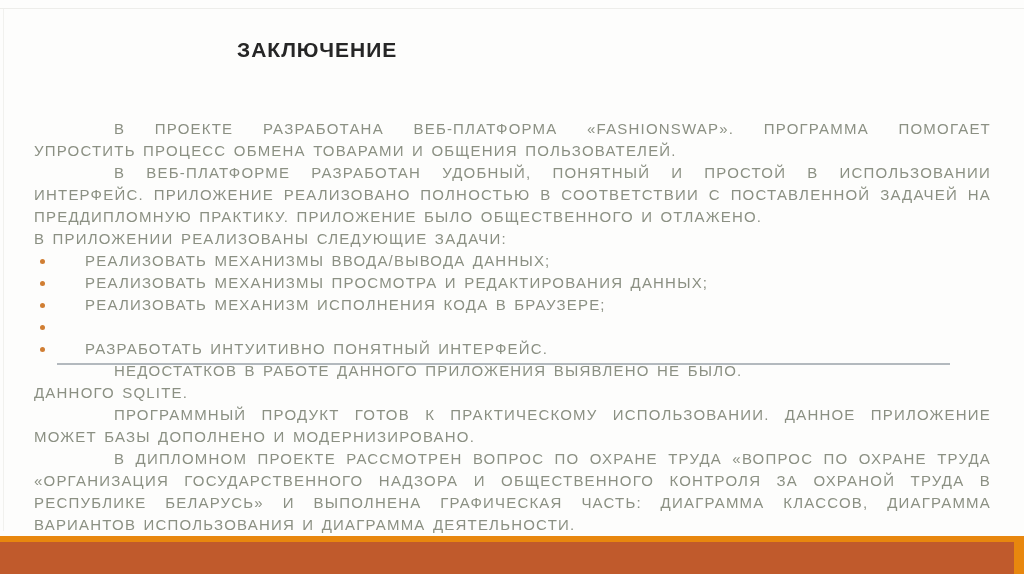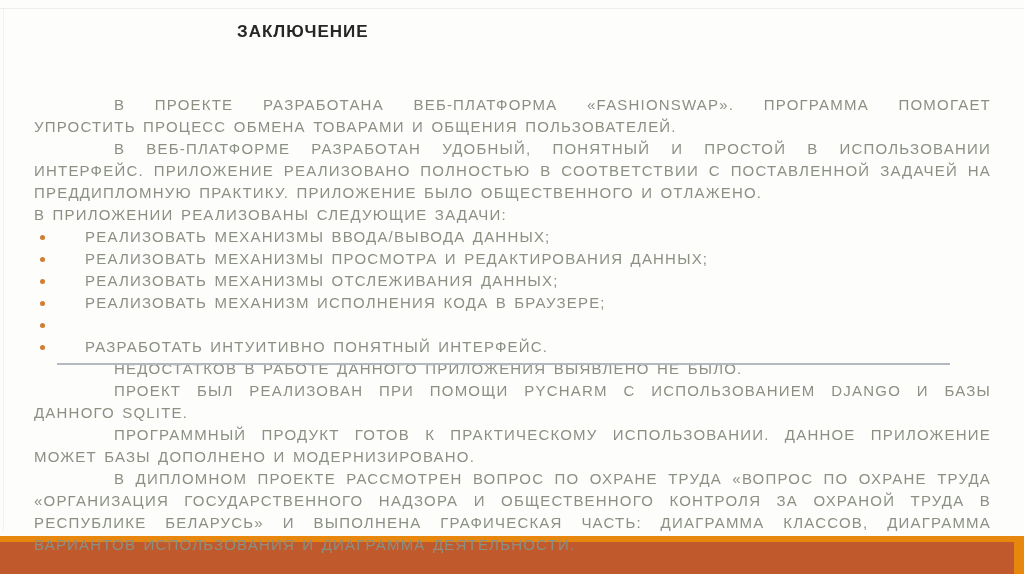--- a/index.html
+++ b/index.html
@@ -5,26 +5,26 @@
   html,body{margin:0;padding:0;}
   body{
     width:1024px;height:574px;overflow:hidden;position:relative;
     background:#ffffff;font-family:"Liberation Sans",sans-serif;
   }
   .slide{position:absolute;left:0;top:0;width:1024px;height:574px;background:#fdfdfc;}
   .hairline-top{position:absolute;left:0;top:8px;width:1024px;height:1px;background:#ededea;}
   .hairline-left{position:absolute;left:3px;top:9px;width:1px;height:522px;background:#f1f1ee;}
 
   .title{
-    position:absolute;left:237px;top:22px;z-index:4;
-    font-size:17px;font-weight:bold;color:#262626;letter-spacing:1px;
+    position:absolute;left:237px;top:38px;z-index:4;
+    font-size:21px;font-weight:bold;color:#262626;letter-spacing:1px;
   }
 
   .body-text{
-    position:absolute;left:34px;top:94px;width:957px;z-index:2;
+    position:absolute;left:34px;top:118px;width:957px;z-index:2;
     color:#8B9083;font-size:15px;letter-spacing:1.2px;word-spacing:2px;
   }
   .ln{height:22px;line-height:22px;overflow:hidden;}
   .just{text-align:justify;text-align-last:justify;}
   .endln{text-align:left;text-align-last:left;}
   .ind{text-indent:80px;}
   .bullet{position:relative;padding-left:51px;text-align:center;}
   .bullet .dot{
     position:absolute;left:6px;top:9px;width:5px;height:5px;border-radius:50%;
     background:#D07E33;
@@ -64,37 +64,32 @@
     <div class="ln endln bullet">
       <span class="dot"></span>
       <span>РЕАЛИЗОВАТЬ МЕХАНИЗМЫ ВВОДА/ВЫВОДА ДАННЫХ;</span>
     </div>
     <div class="ln endln bullet">
       <span class="dot"></span>
       <span>РЕАЛИЗОВАТЬ МЕХАНИЗМЫ ПРОСМОТРА И РЕДАКТИРОВАНИЯ ДАННЫХ;</span>
     </div>
     <div class="ln endln bullet">
       <span class="dot"></span>
-      <span>РЕАЛИЗОВАТЬ МЕХАНИЗМЫ ОТСЛЕЖИВАНИЯ ДАННЫХ;</span>
-    </div>
-    <div class="ln endln bullet">
-      <span class="dot"></span>
       <span>РЕАЛИЗОВАТЬ МЕХАНИЗМ ИСПОЛНЕНИЯ КОДА В БРАУЗЕРЕ;</span>
     </div>
     <div class="ln endln bullet">
       <span class="dot"></span>
     </div>
     <div class="ln endln bullet">
       <span class="dot"></span>
       <span>РАЗРАБОТАТЬ ИНТУИТИВНО ПОНЯТНЫЙ ИНТЕРФЕЙС.</span>
     </div>
 
     <div class="ln endln ind">НЕДОСТАТКОВ В РАБОТЕ ДАННОГО ПРИЛОЖЕНИЯ ВЫЯВЛЕНО НЕ БЫЛО.</div>
 
-    <div class="ln just ind">ПРОЕКТ БЫЛ РЕАЛИЗОВАН ПРИ ПОМОЩИ PYCHARM С ИСПОЛЬЗОВАНИЕМ DJANGO И БАЗЫ</div>
     <div class="ln endln">ДАННОГО SQLITE.</div>
 
     <div class="ln just ind">ПРОГРАММНЫЙ ПРОДУКТ ГОТОВ К ПРАКТИЧЕСКОМУ ИСПОЛЬЗОВАНИИ. ДАННОЕ ПРИЛОЖЕНИЕ</div>
     <div class="ln endln">МОЖЕТ БАЗЫ ДОПОЛНЕНО И МОДЕРНИЗИРОВАНО.</div>
 
     <div class="ln just ind">В ДИПЛОМНОМ ПРОЕКТЕ РАССМОТРЕН ВОПРОС ПО ОХРАНЕ ТРУДА «ВОПРОС ПО ОХРАНЕ ТРУДА</div>
     <div class="ln just">«ОРГАНИЗАЦИЯ ГОСУДАРСТВЕННОГО НАДЗОРА И ОБЩЕСТВЕННОГО КОНТРОЛЯ ЗА ОХРАНОЙ ТРУДА В</div>
     <div class="ln just">РЕСПУБЛИКЕ БЕЛАРУСЬ» И ВЫПОЛНЕНА ГРАФИЧЕСКАЯ ЧАСТЬ: ДИАГРАММА КЛАССОВ, ДИАГРАММА</div>
     <div class="ln endln">ВАРИАНТОВ ИСПОЛЬЗОВАНИЯ И ДИАГРАММА ДЕЯТЕЛЬНОСТИ.</div>
 

